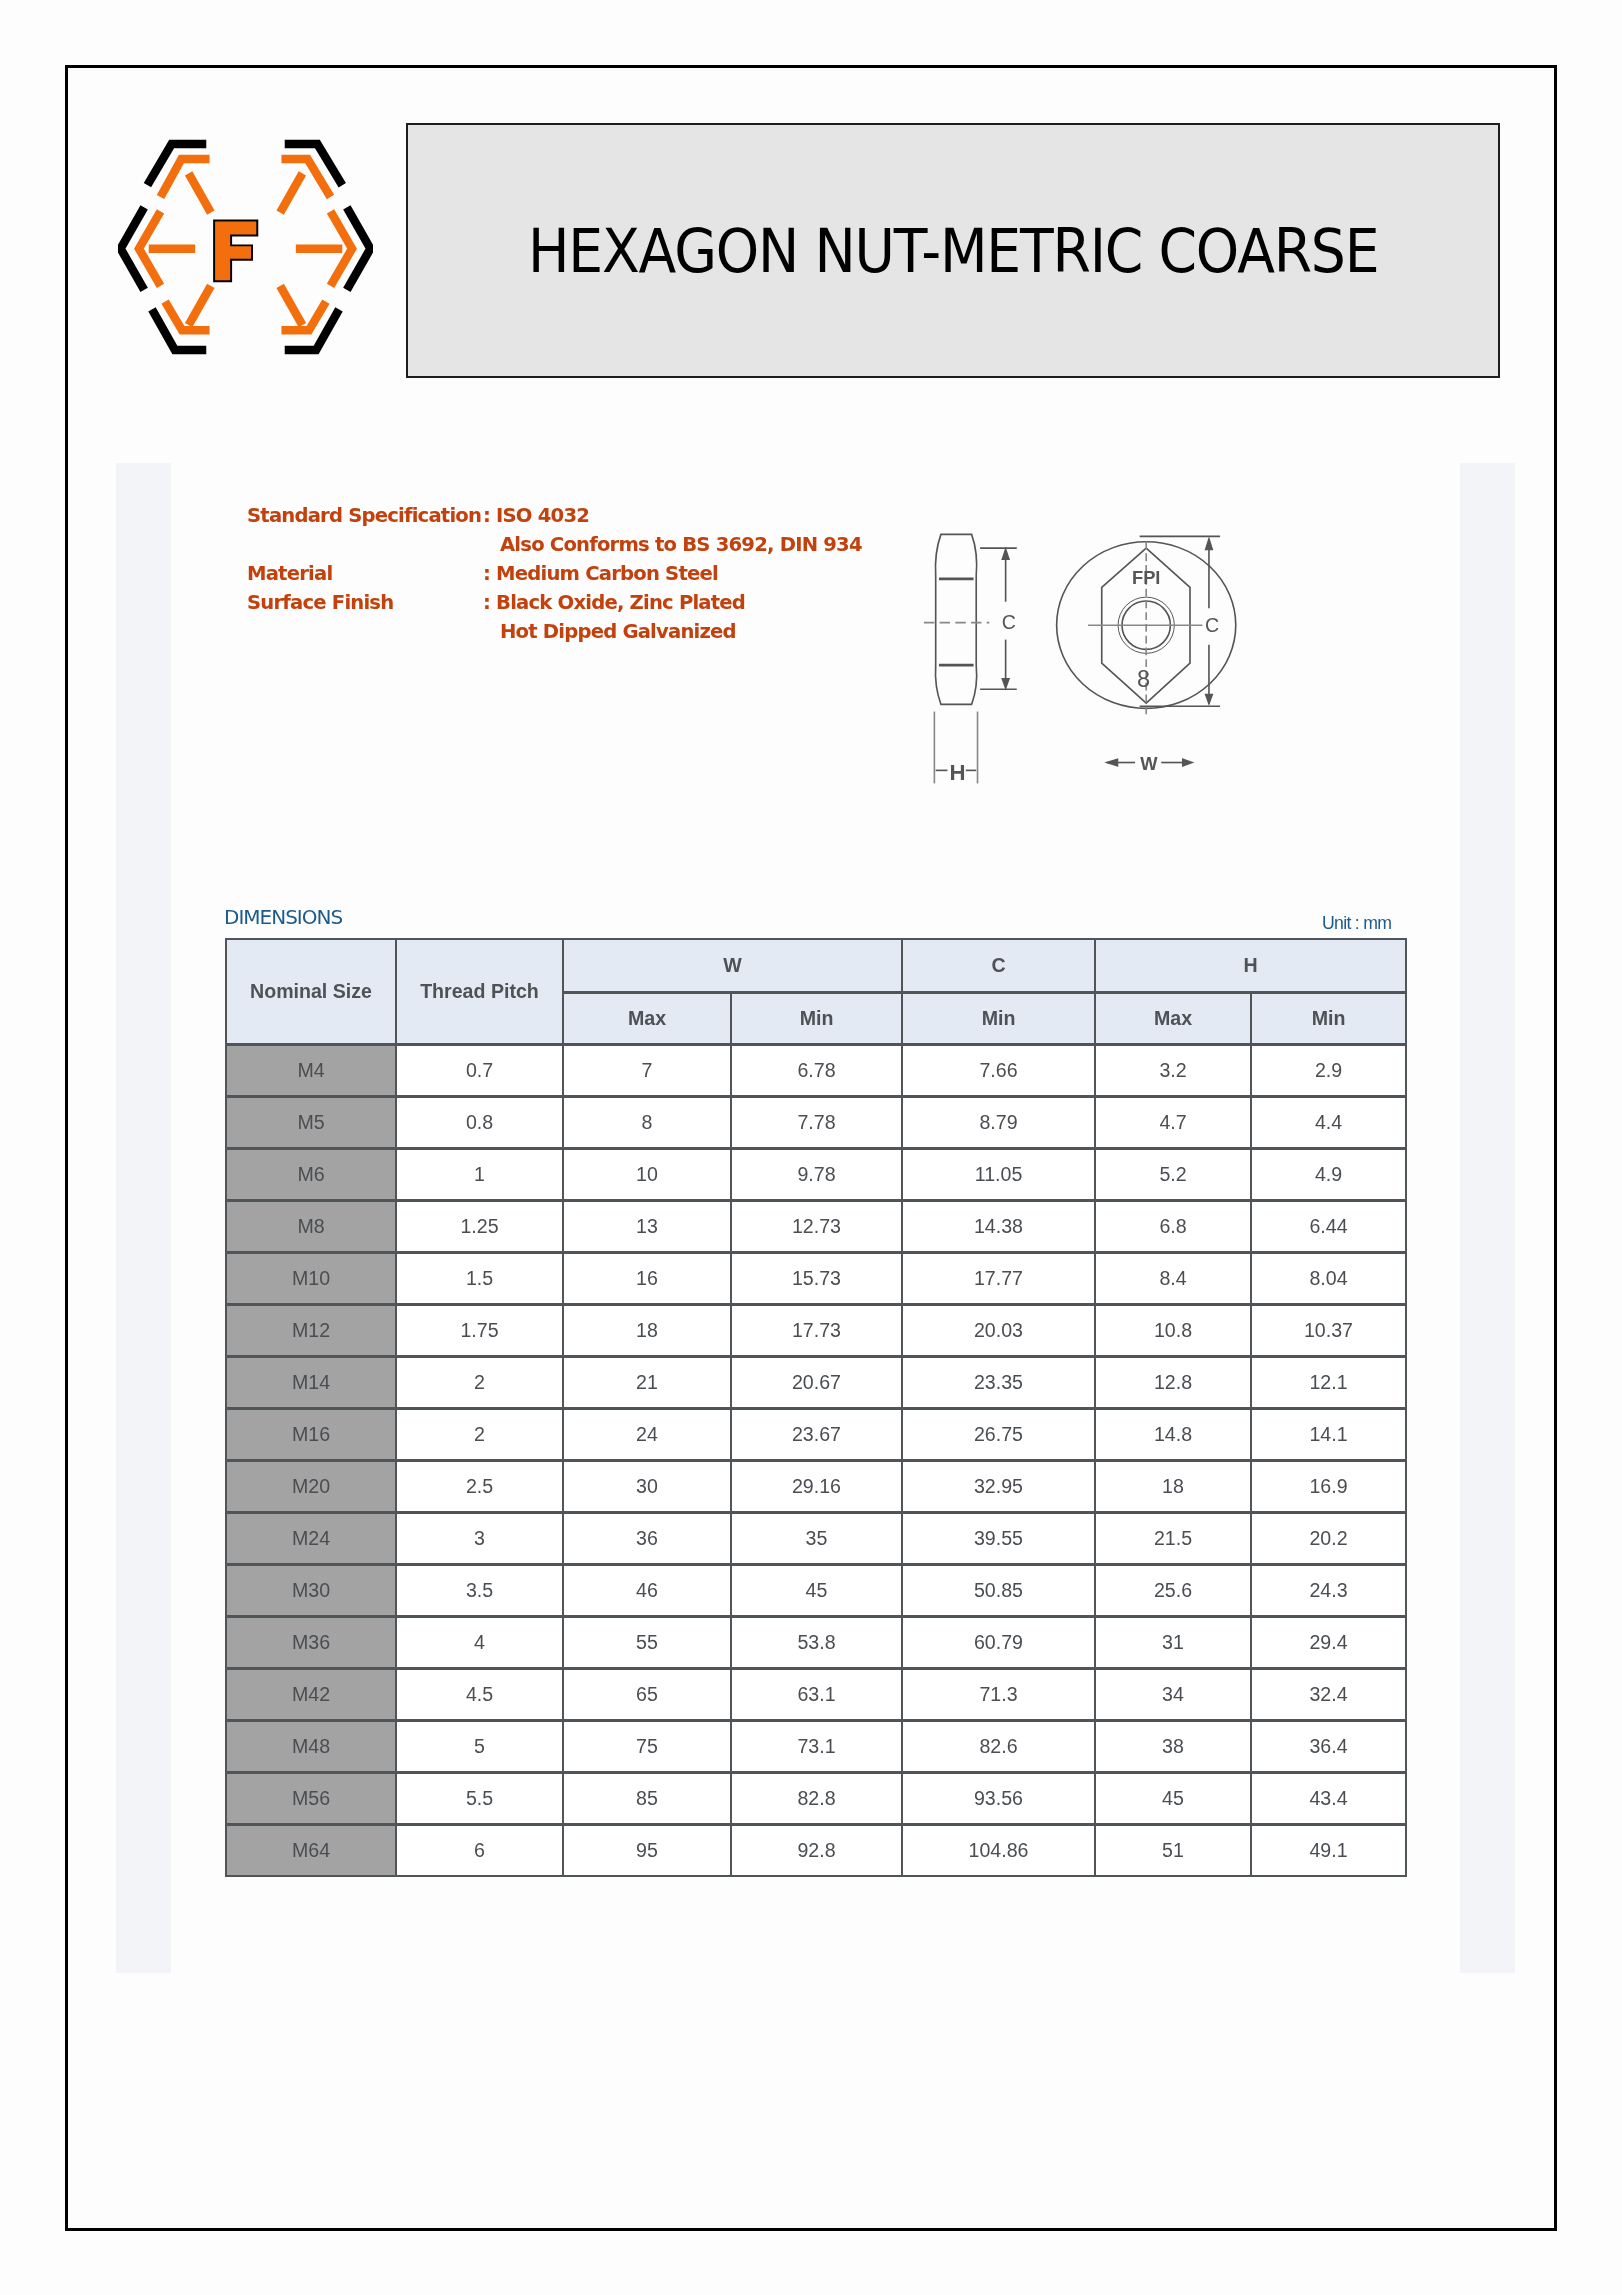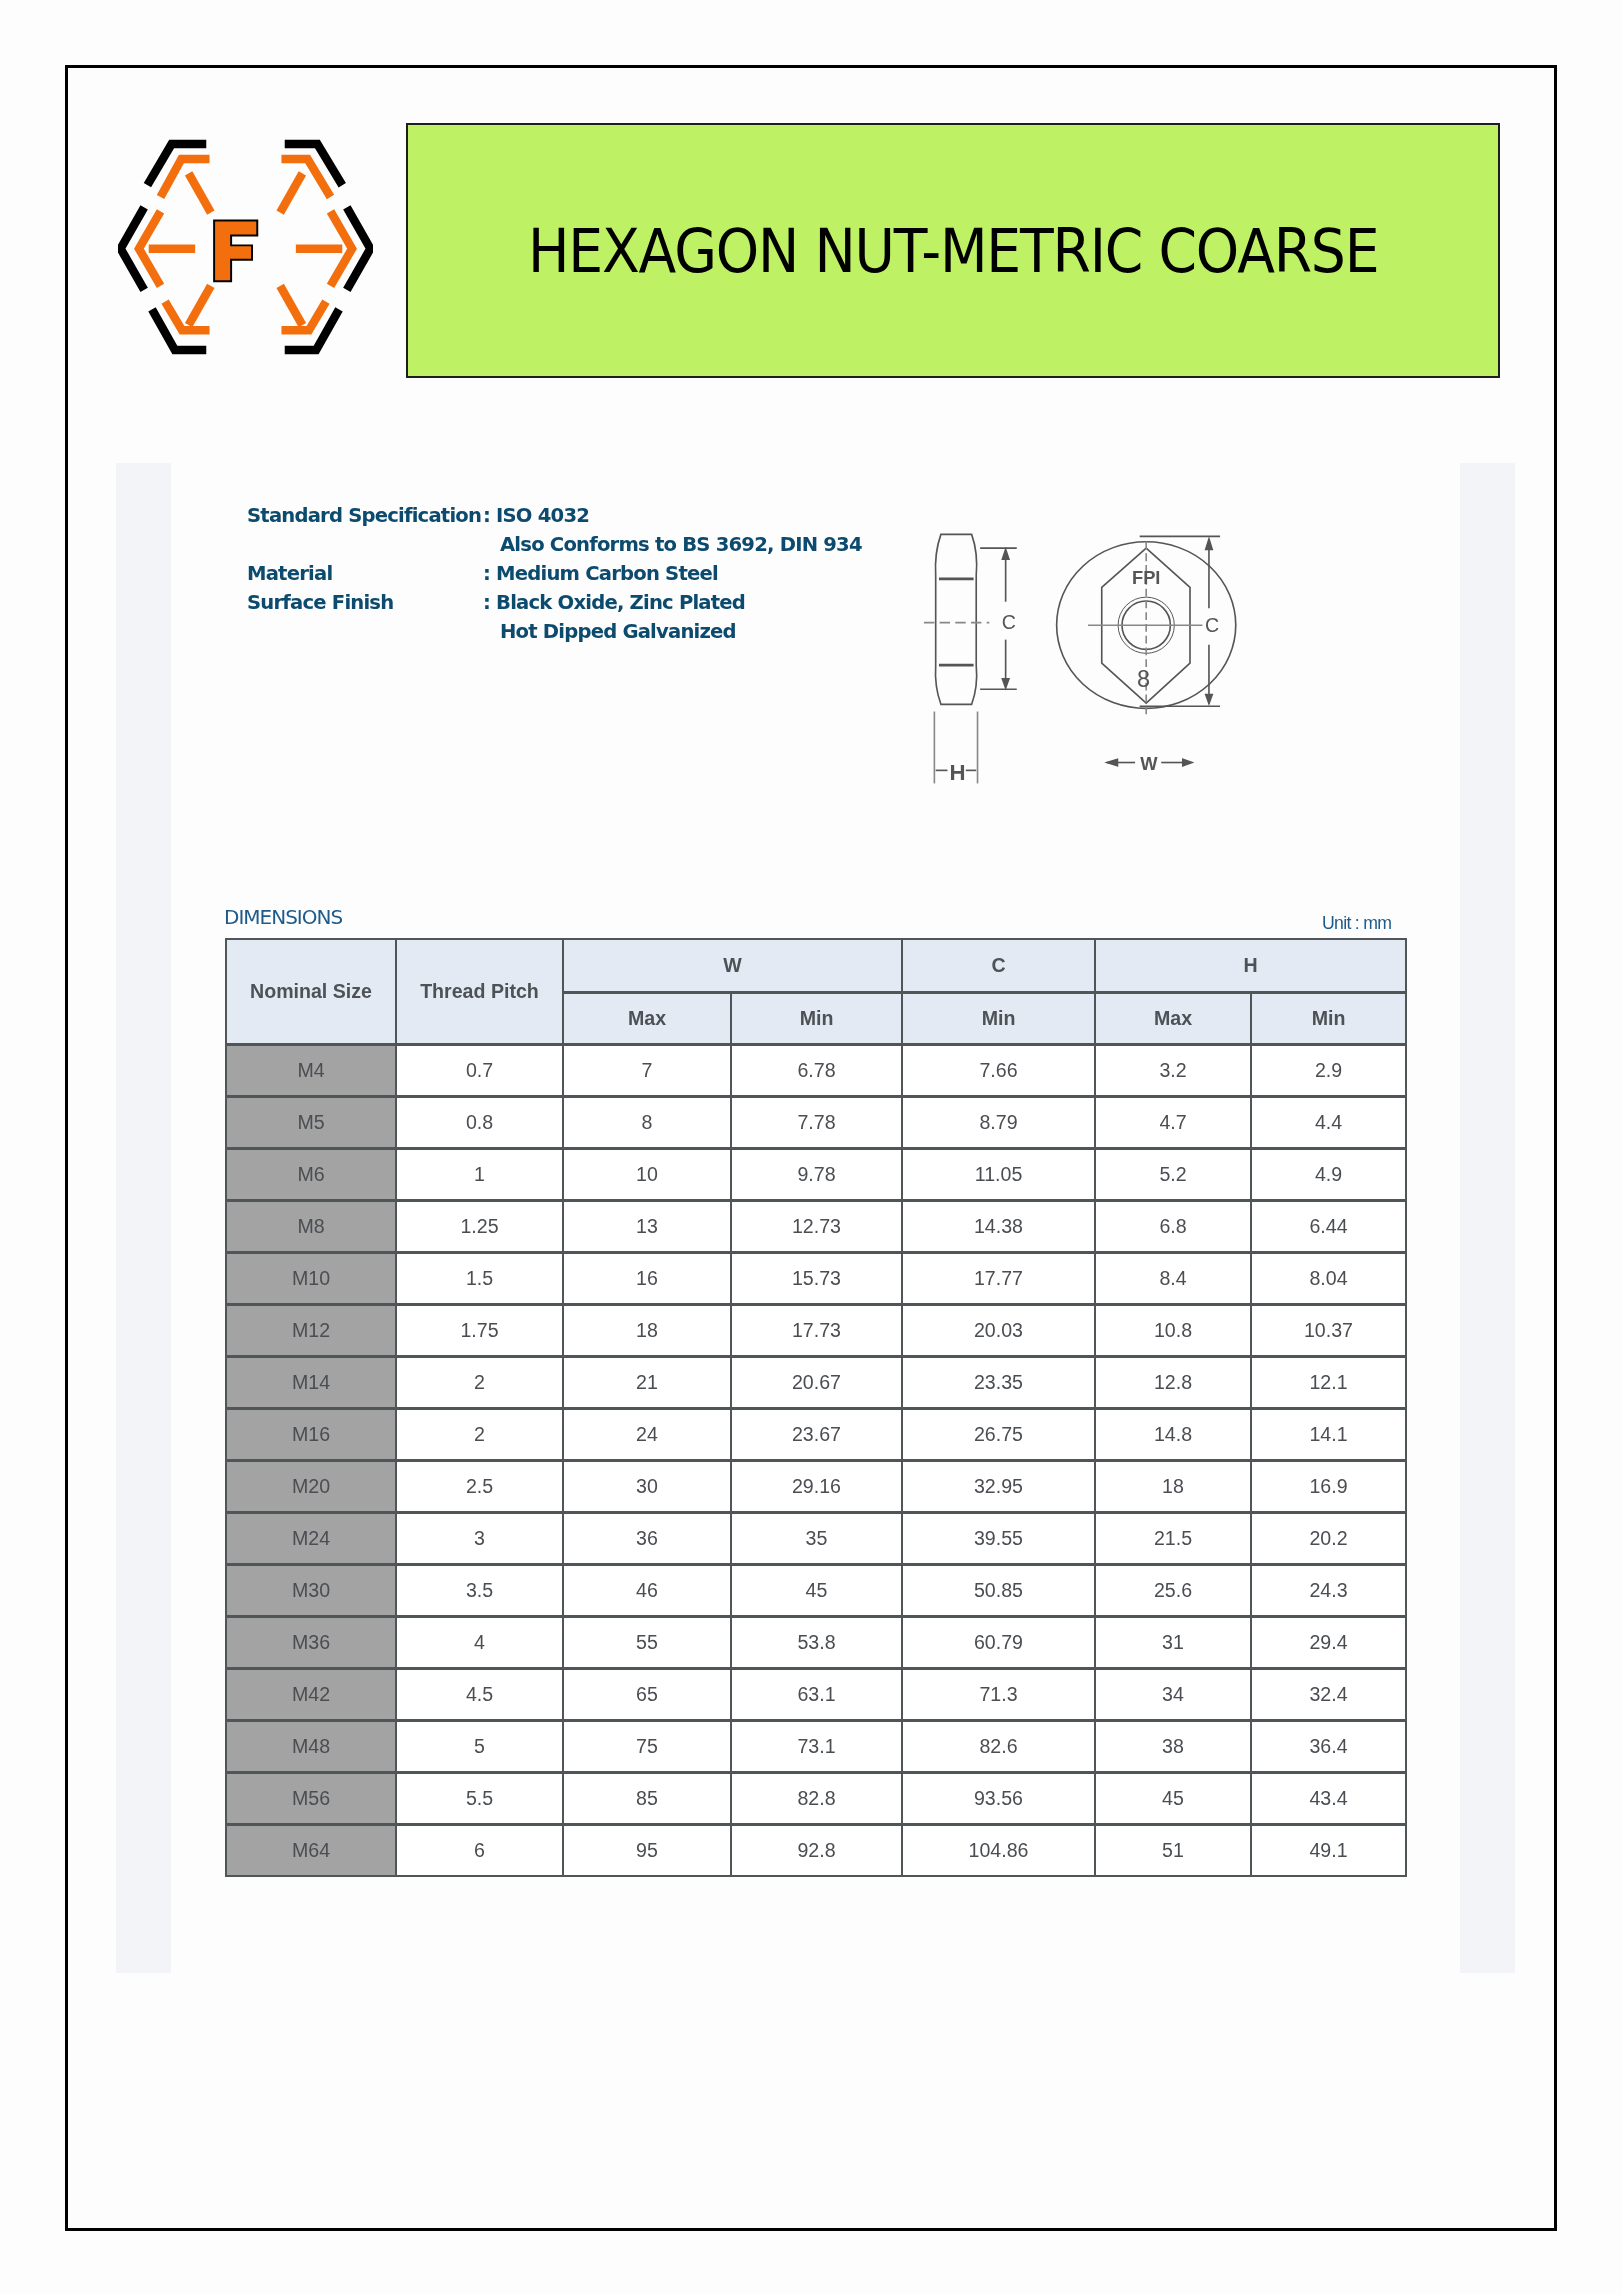--- a/index.html
+++ b/index.html
@@ -8,36 +8,36 @@
       background: #fdfdfd;
       font-family: "Liberation Sans", sans-serif;
     }
     .frame {
       position: absolute; left: 65px; top: 65px; width: 1492px; height: 2166px;
       border: 3.9px solid #000; box-sizing: border-box; background: #fdfdfd;
     }
     .logo { position: absolute; left: 118px; top: 134px; width: 255px; height: 226px; }
     .banner {
       position: absolute; left: 406px; top: 123px; width: 1094px; height: 255px;
-      background: #bef264; border: 2px solid #1e1e1e; box-sizing: border-box;
+      background: #e5e5e5; border: 2px solid #1e1e1e; box-sizing: border-box;
       display: flex; align-items: center; justify-content: center;
     }
     .banner-title {
       font-family: "DejaVu Sans", sans-serif; font-size: 60px; color: #000;
       letter-spacing: -1.3px; transform: scaleX(0.92); white-space: nowrap;
       font-weight: normal;
     }
     .strip { position: absolute; top: 463px; width: 55px; height: 1510px; background: #f3f4f7; }
     .strip.left { left: 116px; }
     .strip.right { left: 1460px; }
 
     .specs {
       position: absolute; left: 247px; top: 501px;
       font-family: "DejaVu Sans", sans-serif; font-weight: bold; font-size: 19.6px;
-      color: #0c4a6e; line-height: 29px; letter-spacing: -0.8px;
+      color: #c2410c; line-height: 29px; letter-spacing: -0.8px;
     }
     .spec-row { display: flex; }
     .spec-label { width: 236px; }
     .spec-value { white-space: nowrap; }
     .spec-cont { padding-left: 253px; white-space: nowrap; }
 
     .drawing { position: absolute; left: 903px; top: 510px; width: 523px; height: 288px; }
 
     .dims-title {
       position: absolute; left: 224px; top: 905px;

